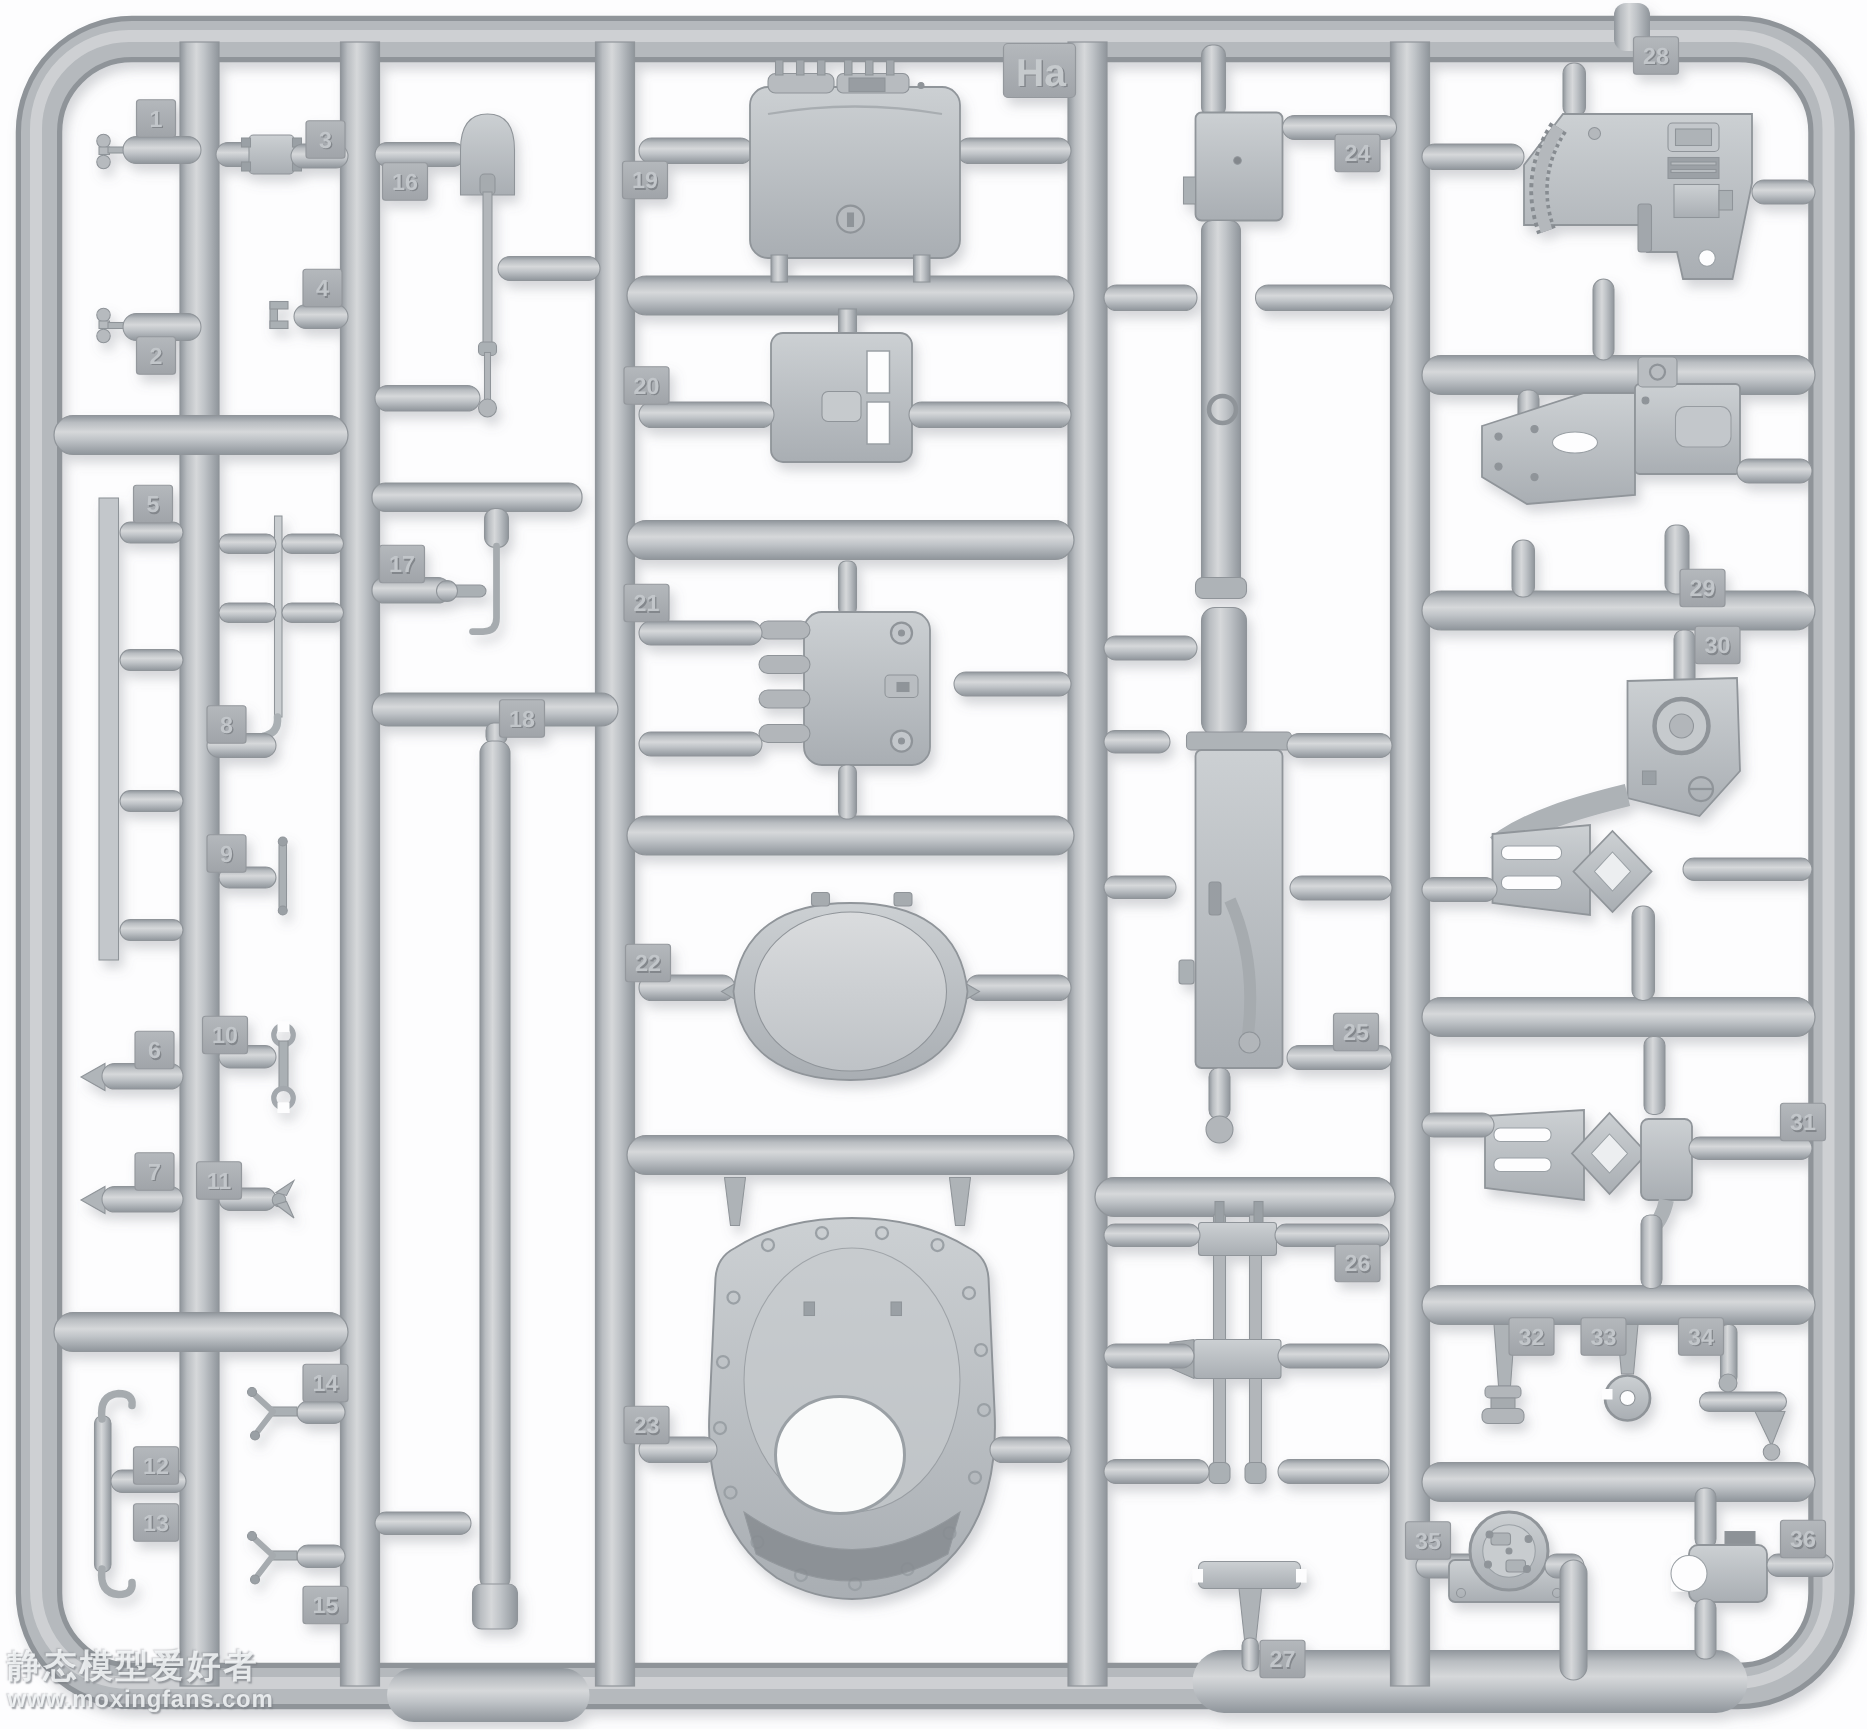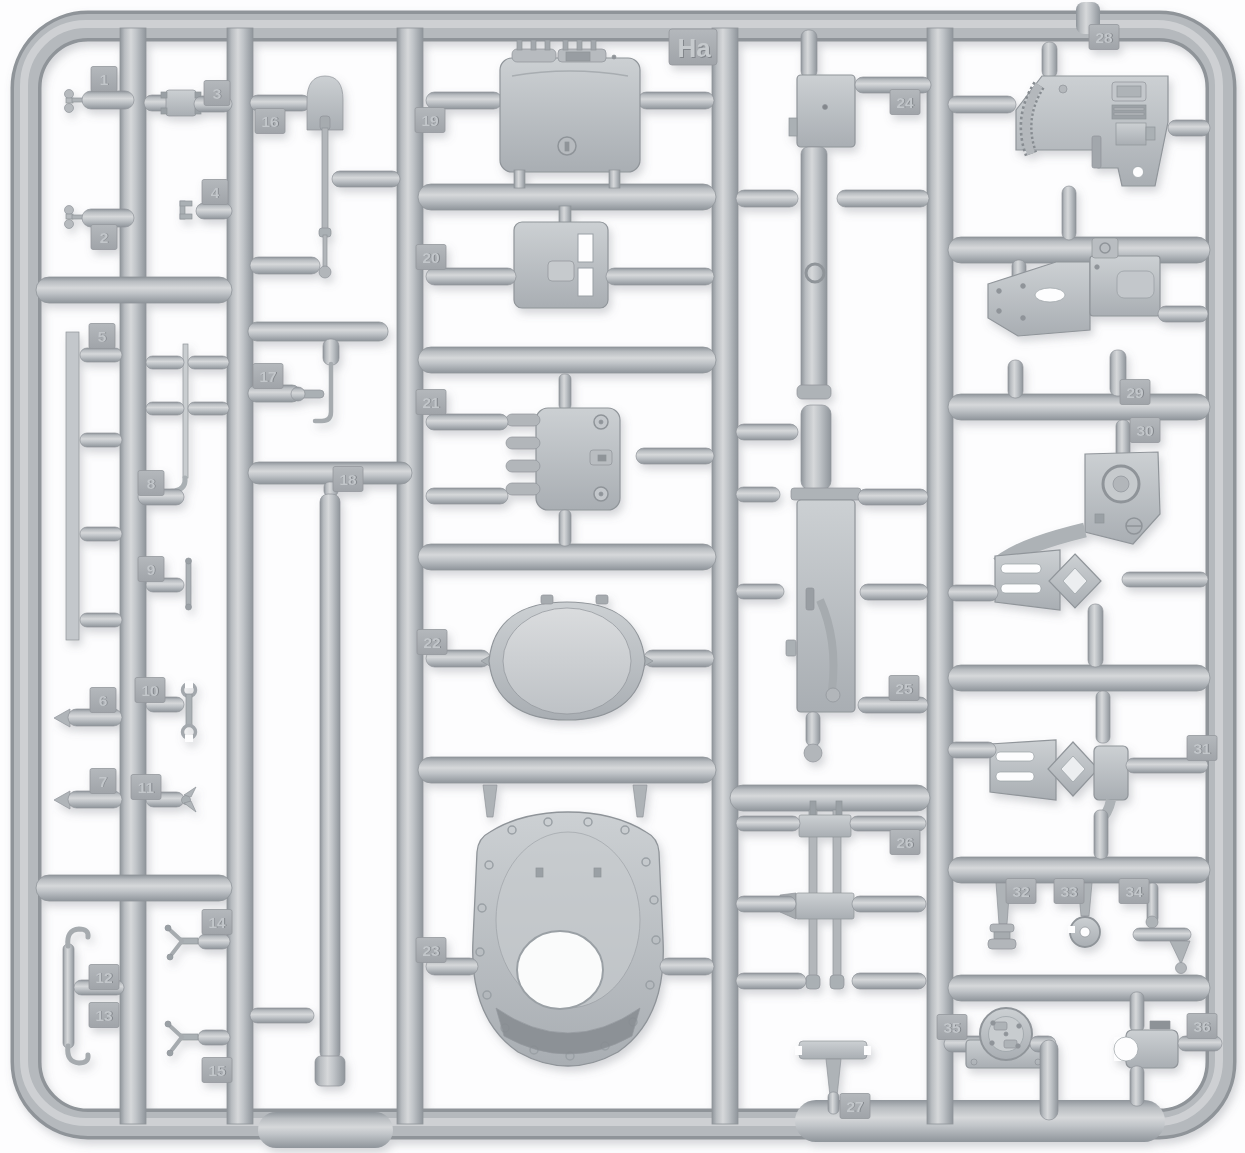--- a/index.html
+++ b/index.html
@@ -642,13 +642,17 @@
           </g>
           <g>
             <rect x="1187" y="1013.5" width="30" height="25" rx="2" fill="url(#gTag)" stroke="#94989d" stroke-width="0.8"></rect>
             <text x="1202.9" y="1032.4" text-anchor="middle" font-size="15.5" font-weight="700" font-family="Liberation Sans, sans-serif" fill="#83878c">36</text>
             <text x="1202" y="1031.5" text-anchor="middle" font-size="15.5" font-weight="700" font-family="Liberation Sans, sans-serif" fill="#c2c6ca">36</text>
           </g>
         </g>
   </g>
 </svg>
 
+<div class="watermark">
+  <div class="wm-cn">静态模型爱好者</div>
+  <div class="wm-url">www.moxingfans.com</div>
 </div>
+</div>
 
 </body></html>

